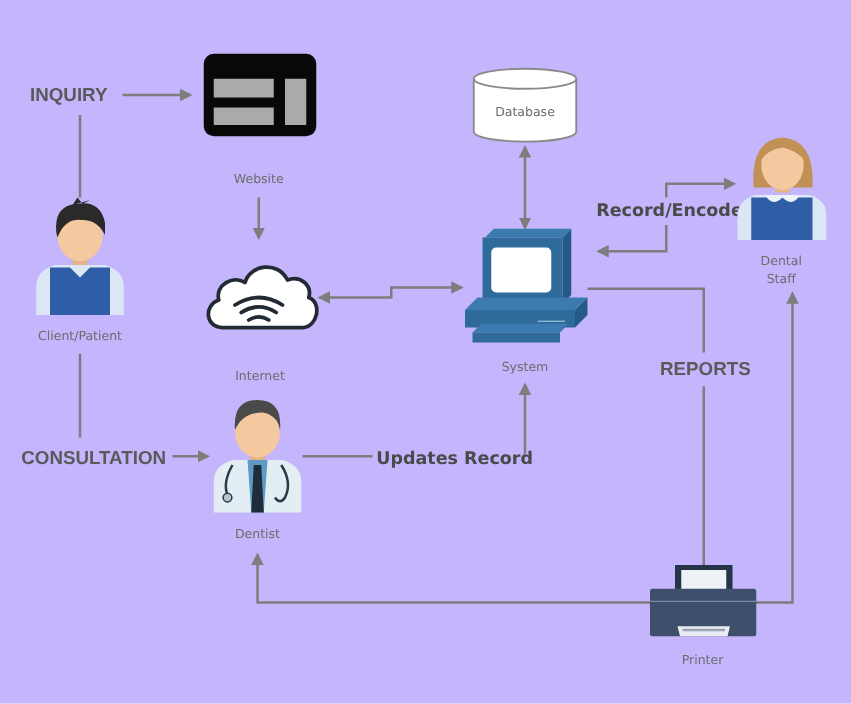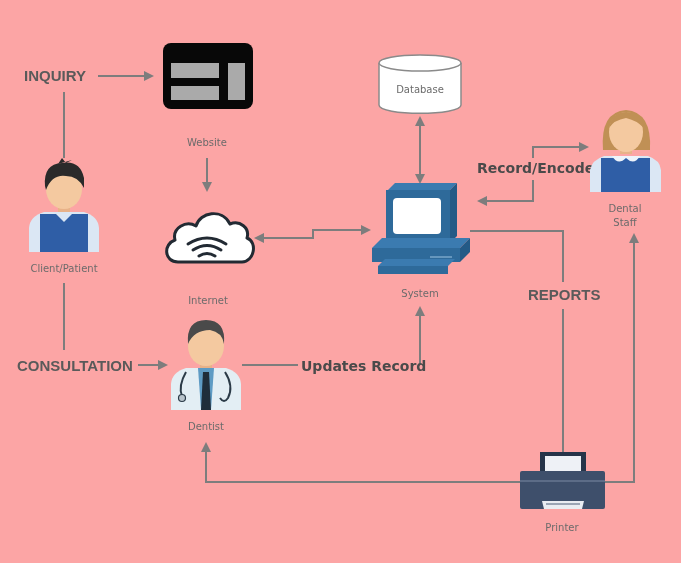--- a/index.html
+++ b/index.html
@@ -1,16 +1,16 @@
 <!DOCTYPE html>
 <html><head>
 <meta charset="utf-8">
 <style>
   html, body { margin: 0; padding: 0; background: #ffffff; }
-  #canvas { position: relative; width: 681px; height: 563px; overflow: hidden; background: #fca5a5; }
+  #canvas { position: relative; width: 681px; height: 563px; overflow: hidden; background: #c4b5fd; }
   svg { position: absolute; left: 0; top: 0; }
   .lbl { font-family: "DejaVu Sans", sans-serif; font-size: 10px; fill: #6b6b6b; }
   .flow { font-family: "Liberation Sans", sans-serif; font-size: 15px; font-weight: bold; fill: #5a5a5a; }
   .flow2 { font-family: "DejaVu Sans", sans-serif; font-size: 14px; font-weight: bold; fill: #4a4a4a; }
   .line { stroke: #7d7d7d; stroke-width: 2; fill: none; }
 </style>
 </head>
 <body>
 
 <div id="canvas">

